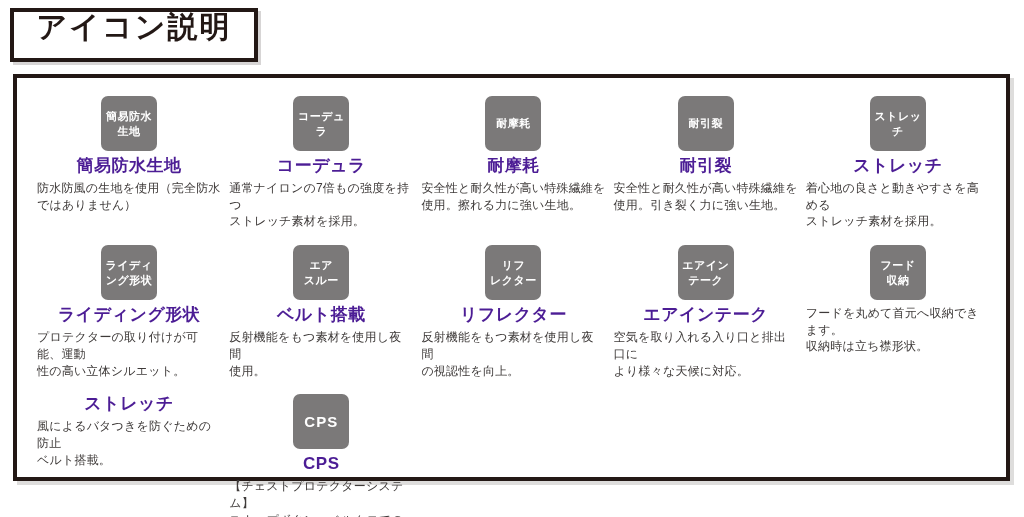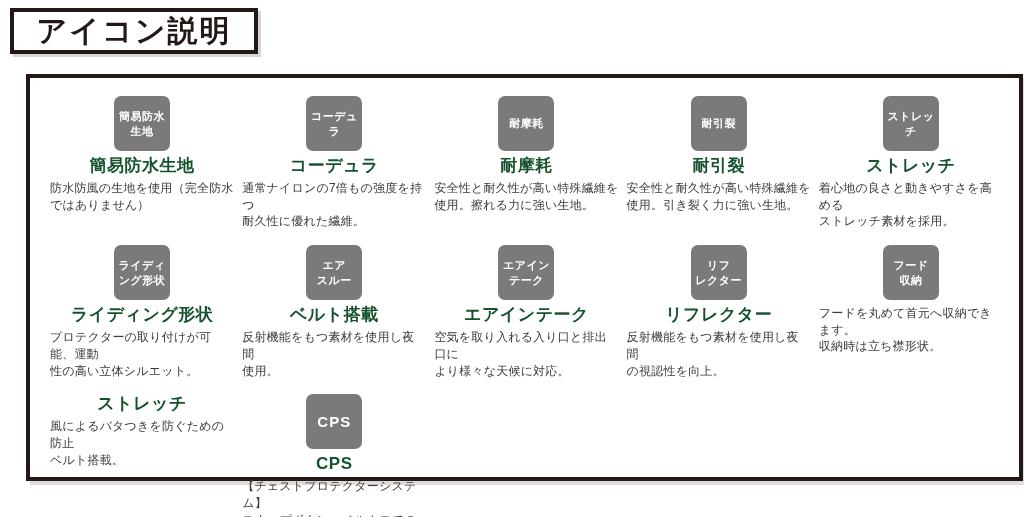--- a/index.html
+++ b/index.html
@@ -5,34 +5,34 @@
   html,body{margin:0;padding:0;background:#ffffff;}
   body{
     width:1024px;height:517px;position:relative;overflow:hidden;
     font-family:"Liberation Sans","DejaVu Sans",sans-serif;
     color:#231815;
     -webkit-font-smoothing:antialiased;
   }
   
   .header-box{
     position:absolute;left:10px;top:8px;
-    width:248px;height:46px;
+    width:248px;height:54px;
     border:4px solid #231815;
     box-sizing:border-box;
     background:#ffffff;
     box-shadow:3px 3px 0 rgba(35,24,21,0.18);
-    display:flex;align-items:center;justify-content:center;
+    display:flex;justify-content:center;
   }
   .header-title{
     font-size:30px;font-weight:700;letter-spacing:2px;
     color:#231815;line-height:1;
   }
   
   .legend-panel{
-    position:absolute;left:26px;top:74px;
+    position:absolute;left:13px;top:74px;
     width:997px;height:407px;
     border:4px solid #231815;
     box-sizing:border-box;
     background:#ffffff;
     box-shadow:4px 4px 0 rgba(35,24,21,0.15);
   }
   .legend-grid{
     display:grid;
     grid-template-columns:repeat(5,1fr);
     column-gap:8px;
@@ -49,21 +49,21 @@
     margin:0 auto 5px auto;
     display:flex;align-items:center;justify-content:center;
     text-align:center;
     font-size:11px;font-weight:700;line-height:1.3;
     white-space:pre-line;
     letter-spacing:0.5px;
   }
   .item-icon.latin{font-size:15px;letter-spacing:1px;}
   .item-title{
     text-align:center;
-    font-size:17px;font-weight:700;color:#14532d;
+    font-size:17px;font-weight:700;color:#4c1d95;
     letter-spacing:0.5px;
     margin-bottom:4px;line-height:1.2;
   }
   .item-desc{
     font-size:12px;color:#3e3a39;
     line-height:1.38;
     white-space:pre-line;
     letter-spacing:0.2px;
   }
 </style>
@@ -81,21 +81,21 @@
 生地</div>
     <div class="item-title">簡易防水生地</div>
     <div class="item-desc">防水防風の生地を使用（完全防水
 ではありません）</div>
   </div>
 
   <div class="item">
     <div class="item-icon">コーデュラ</div>
     <div class="item-title">コーデュラ</div>
     <div class="item-desc">通常ナイロンの7倍もの強度を持つ
-耐久性に優れた繊維。</div>
+ストレッチ素材を採用。</div>
   </div>
 
   <div class="item">
     <div class="item-icon">耐摩耗</div>
     <div class="item-title">耐摩耗</div>
     <div class="item-desc">安全性と耐久性が高い特殊繊維を
 使用。擦れる力に強い生地。</div>
   </div>
 
   <div class="item">
@@ -122,33 +122,33 @@
 
   <div class="item">
     <div class="item-icon">エア
 スルー</div>
     <div class="item-title">ベルト搭載</div>
     <div class="item-desc">反射機能をもつ素材を使用し夜間
 使用。</div>
   </div>
 
   <div class="item">
+    <div class="item-icon">リフ
+レクター</div>
+    <div class="item-title">リフレクター</div>
+    <div class="item-desc">反射機能をもつ素材を使用し夜間
+の視認性を向上。</div>
+  </div>
+
+  <div class="item">
     <div class="item-icon">エアイン
 テーク</div>
     <div class="item-title">エアインテーク</div>
     <div class="item-desc">空気を取り入れる入り口と排出口に
 より様々な天候に対応。</div>
-  </div>
-
-  <div class="item">
-    <div class="item-icon">リフ
-レクター</div>
-    <div class="item-title">リフレクター</div>
-    <div class="item-desc">反射機能をもつ素材を使用し夜間
-の視認性を向上。</div>
   </div>
 
   <div class="item">
     <div class="item-icon">フード
 収納</div>
     <div class="item-desc">フードを丸めて首元へ収納できます。
 収納時は立ち襟形状。</div>
   </div>
 
   <div class="item">

